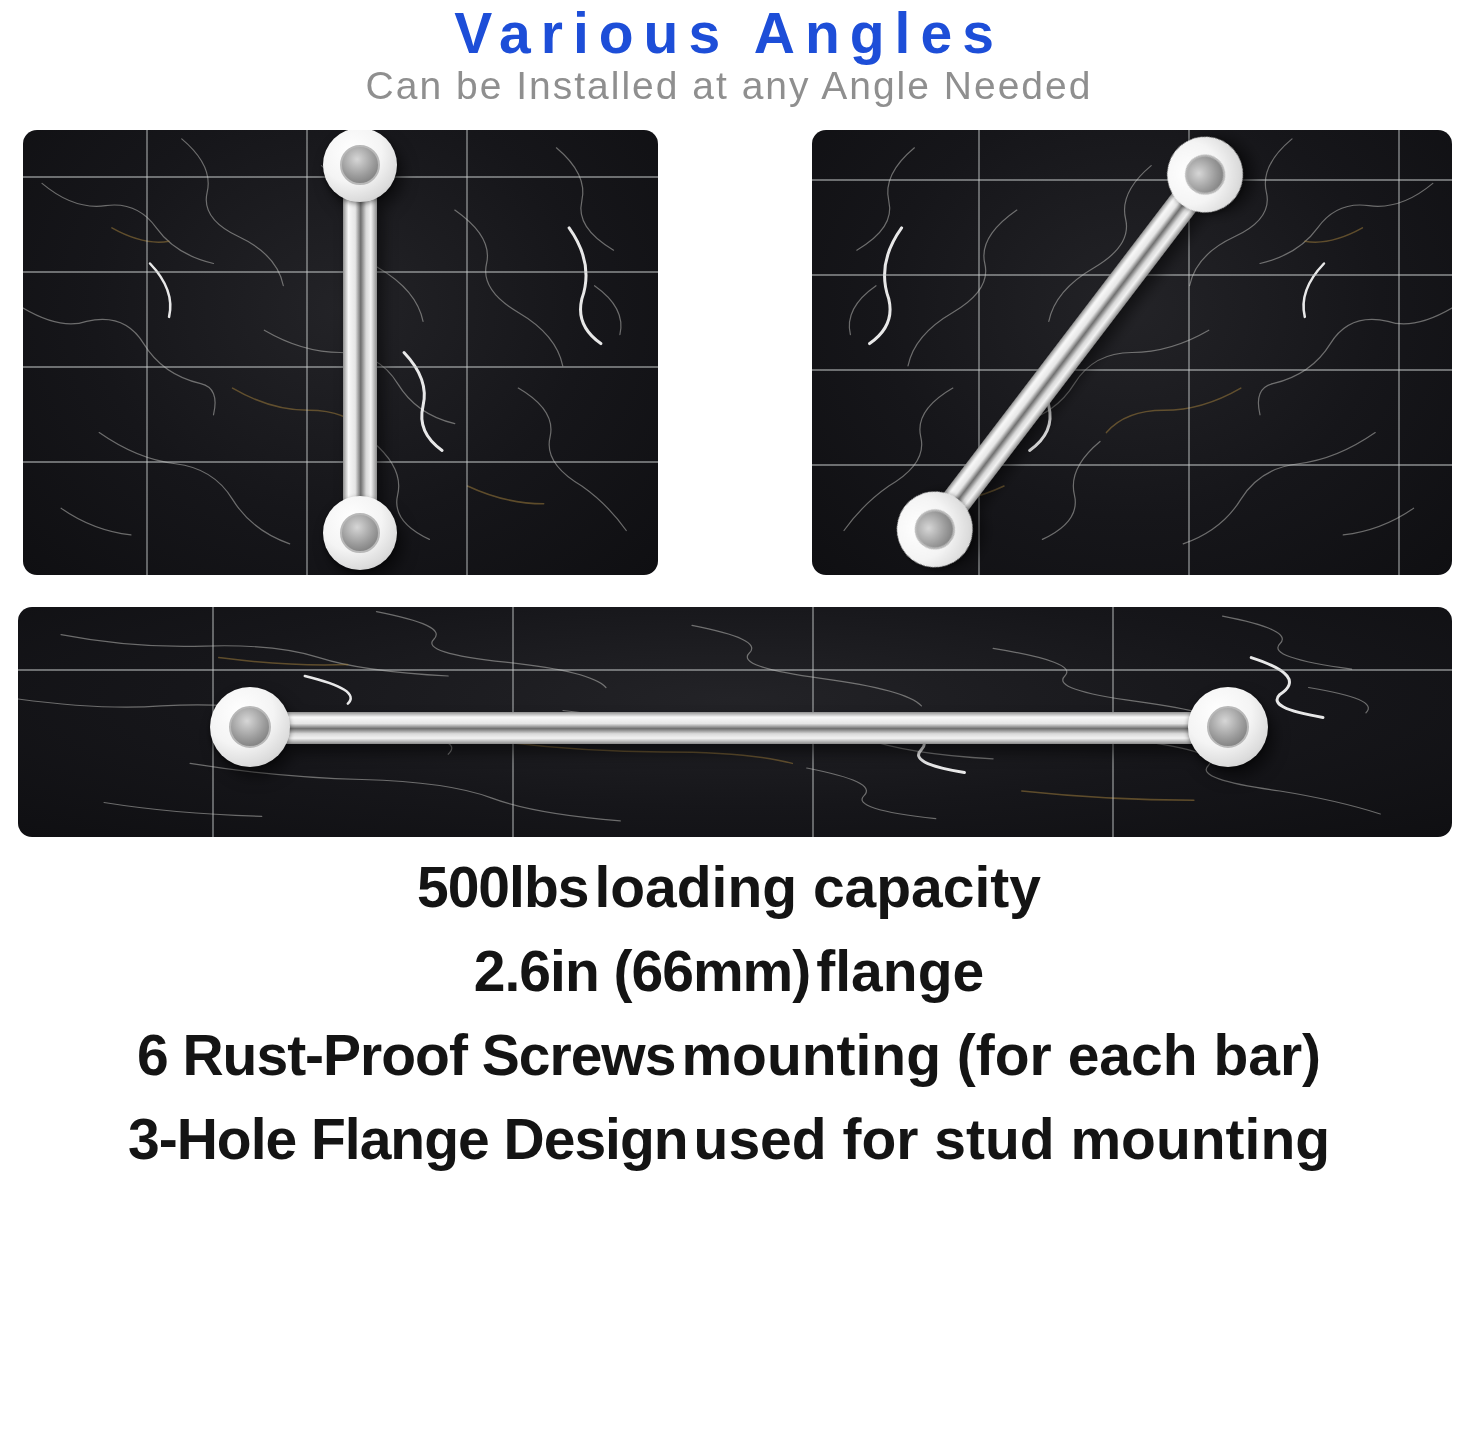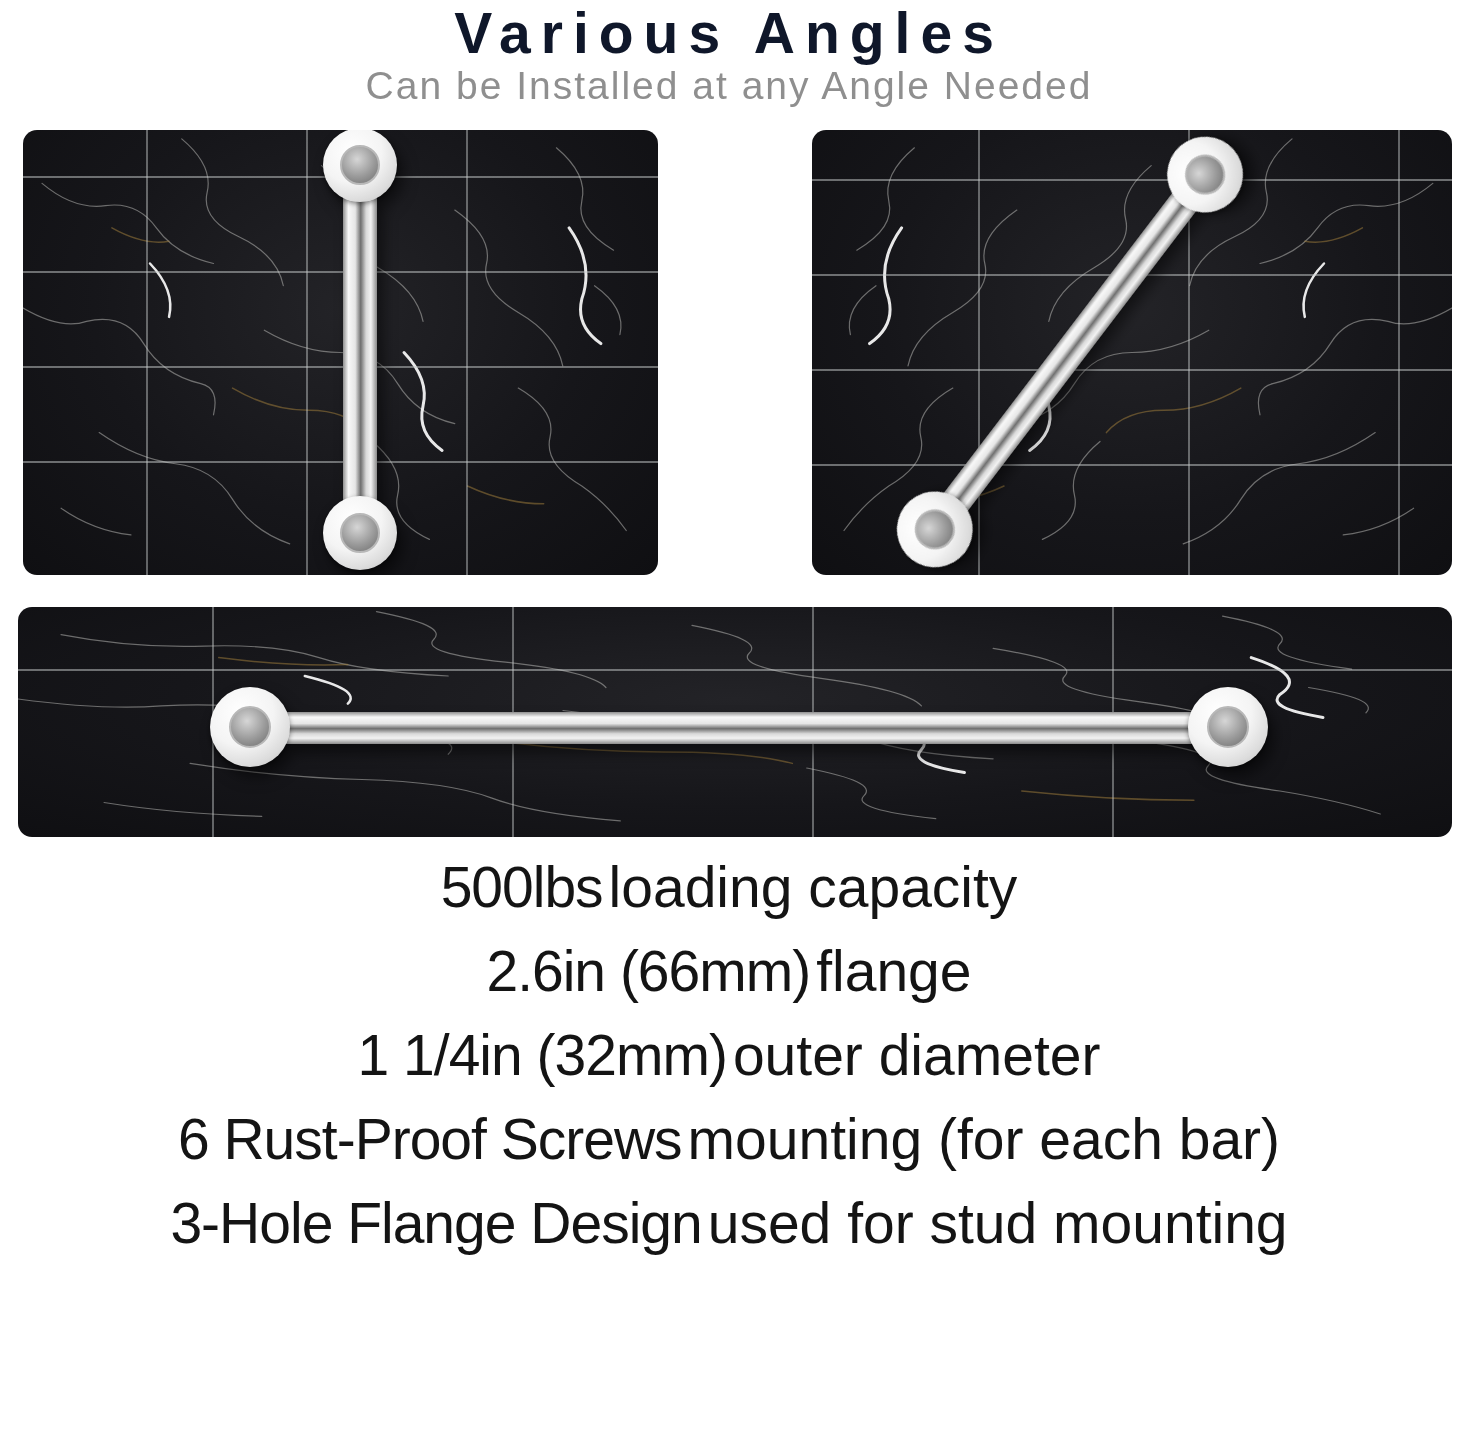--- a/index.html
+++ b/index.html
@@ -9,21 +9,21 @@
     width:1458px; height:1434px;
     margin:0 auto;
     background:#ffffff;
     font-family:"Liberation Sans", sans-serif;
     overflow:hidden;
   }
   
   .hdr { text-align:center; padding-top:2px; }
   .hdr h1 {
     font-size:57px; line-height:62px; font-weight:700;
-    letter-spacing:10px; color:#0f172a;
+    letter-spacing:10px; color:#1d4ed8;
   }
   .hdr p {
     font-size:39px; line-height:44px; font-weight:400;
     letter-spacing:2px; color:#8f8f8f;
   }
   
   .photo {
     position:relative; overflow:hidden;
     border-radius:14px;
     background:radial-gradient(ellipse at 50% 40%, #232327 0%, #16161a 55%, #0f0f12 100%);
@@ -102,22 +102,22 @@
   .bar-h .tube.h { left:40px; top:25px; width:978px; height:32px; }
   .bar-h .flange { width:80px; height:80px; top:0; }
   .bar-h .flange.f1 { left:0; }
   .bar-h .flange.f2 { left:978px; }
   .bar-h .hub { width:42px; height:42px; top:19px; }
   .bar-h .hub.h1 { left:19px; }
   .bar-h .hub.h2 { left:997px; }
   
   .specs { position:absolute; top:845px; left:0; width:100%; text-align:center; color:#141414; }
   .spec { font-size:57px; line-height:84px; white-space:nowrap; }
-  .spec .b { font-weight:400; letter-spacing:-1px; }
-  .spec .r { font-weight:400; margin-left:6px; letter-spacing:0; }
+  .spec .b { font-weight:700; letter-spacing:-1px; }
+  .spec .r { font-weight:700; margin-left:6px; letter-spacing:0; }
 </style>
 </head>
 <body>
 
 <div class="page">
 
   <div class="hdr">
     <h1>Various Angles</h1>
     <p>Can be Installed at any Angle Needed</p>
   </div>
@@ -244,23 +244,20 @@
   </figure>
 
   <section class="specs">
     <p class="spec">
       <span class="b">500lbs</span><span class="r">loading capacity</span>
     </p>
     <p class="spec">
       <span class="b">2.6in (66mm)</span><span class="r">flange</span>
     </p>
     <p class="spec">
-      <span class="b">1 1/4in (32mm)</span><span class="r">outer diameter</span>
-    </p>
-    <p class="spec">
       <span class="b">6 Rust-Proof Screws</span><span class="r">mounting (for each bar)</span>
     </p>
     <p class="spec">
       <span class="b">3-Hole Flange Design</span><span class="r">used for stud mounting</span>
     </p>
   </section>
 
 </div>
 
 </body></html>

